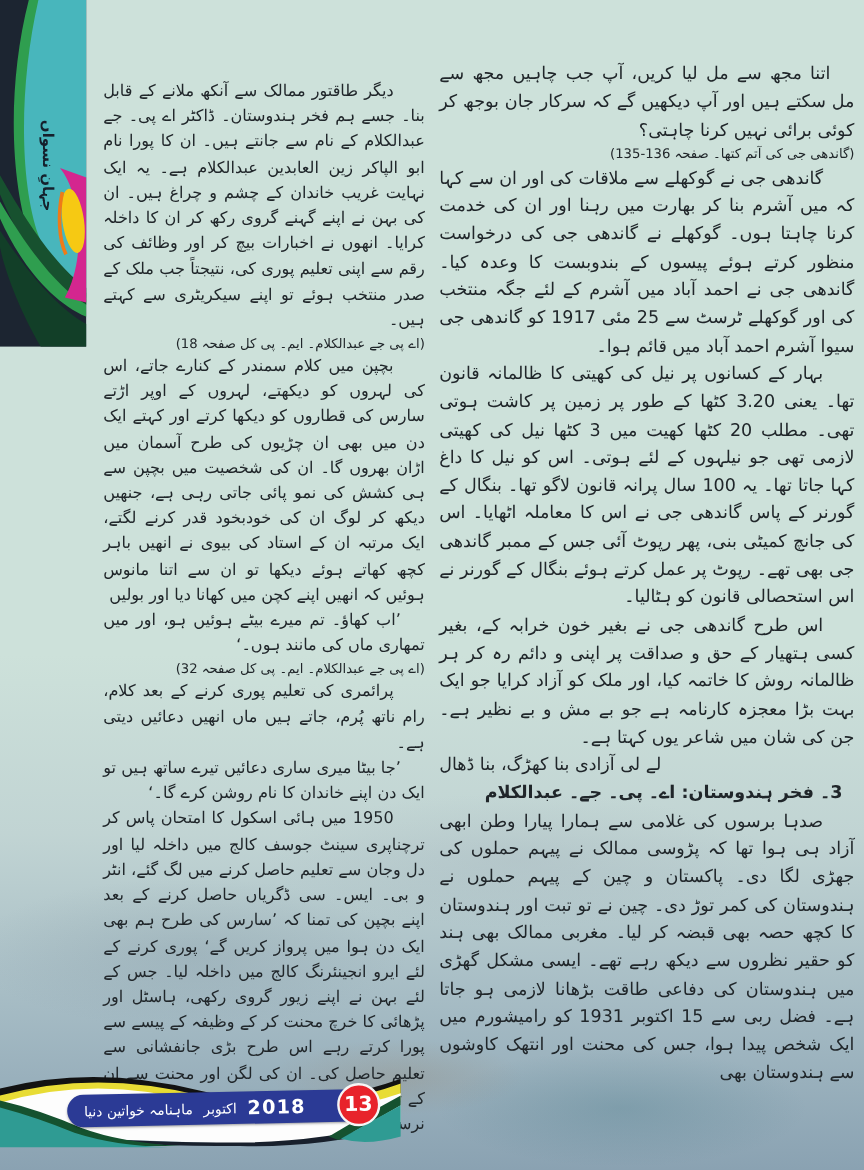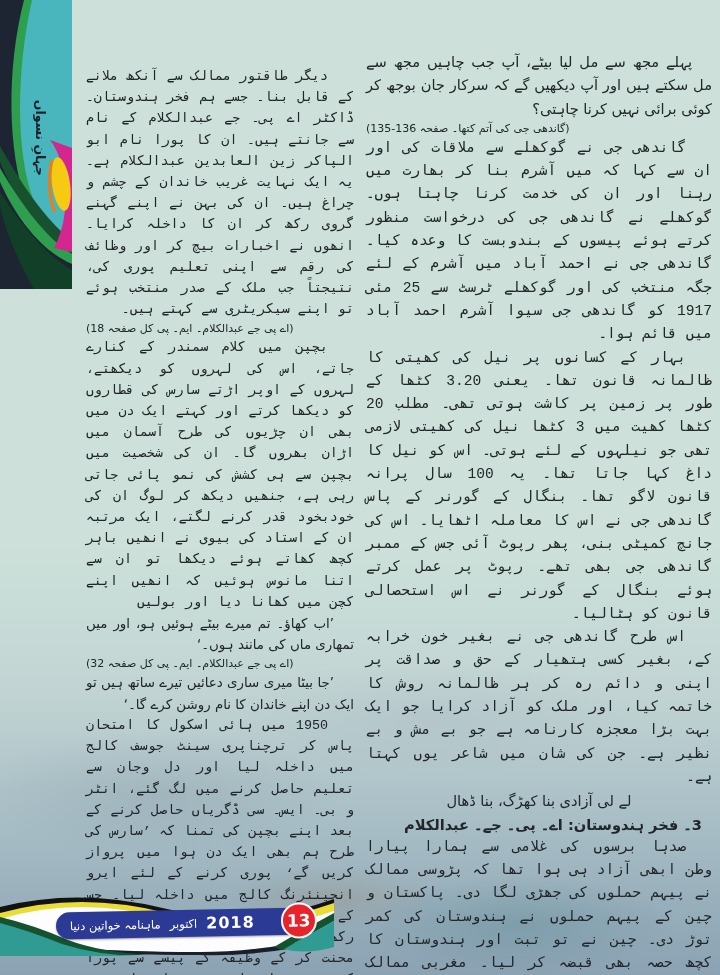--- a/index.html
+++ b/index.html
@@ -29,24 +29,24 @@
   }
   
   .cols{
     position:absolute;top:50px;left:86px;width:626px;
     display:flex;direction:rtl;gap:12px;color:#20262a;
   }
   .col{text-align:justify;}
   .col p{margin:0;}
   .col-right{width:346px;font-size:14.6px;line-height:23.3px;}
   .col-left{width:268px;font-size:13.4px;line-height:21.2px;margin-top:16px;}
-  .para{text-indent:26px;font-family:Liberation Mono, monospace;}
+  .para{text-indent:26px;}
   .quote{margin-right:14px;text-indent:20px;}
-  .cite{font-size:11px;line-height:17px;text-align:left;margin:2px 34px 4px 0;text-indent:0;}
-  .verse{text-align:center;text-indent:0;}
+  .cite{font-size:11px;line-height:17px;text-align:right;margin:2px 34px 4px 0;text-indent:0;}
+  .verse{text-align:left;text-indent:0;}
   .verse-1{margin-right:80px;}
   .verse-2{margin-right:38px;}
   .heading{font-weight:bold;text-indent:10px;}
   
   .banner{position:absolute;left:0;top:895px;width:334px;height:62px;}
   .banner svg{display:block;}
   .pill{
     position:absolute;left:56px;top:15px;height:27px;
     background:#2b3a95;border-radius:14px;
     display:flex;direction:rtl;align-items:center;
@@ -80,36 +80,37 @@
       <path d="M50,140 C68,162 72,216 54,248 L72,252 L72,148 Z" fill="#d4268f"></path>
       <ellipse cx="61" cy="184" rx="9" ry="27" fill="#f6c913" transform="rotate(-8 61 184)"></ellipse>
       <path d="M52,160 C48,178 49,200 55,212" fill="none" stroke="#ef7b17" stroke-width="3"></path>
     </svg>
     <div class="masthead-title">جہانِ نسواں</div>
   </aside>
 
   <main class="cols">
 
     <section class="col col-right">
-      <p class="quote">پہلے مجھ سے مل لیا بیٹے، آپ جب چاہیں مجھ سے مل سکتے ہیں اور آپ دیکھیں گے کہ سرکار جان بوجھ کر کوئی برائی نہیں کرنا چاہتی؟</p>
+      <p class="quote">اتنا مجھ سے مل لیا کریں، آپ جب چاہیں مجھ سے مل سکتے ہیں اور آپ دیکھیں گے کہ سرکار جان بوجھ کر کوئی برائی نہیں کرنا چاہتی؟</p>
       <p class="cite">(گاندھی جی کی آتم کتھا۔ صفحہ 136-135)</p>
       <p class="para">گاندھی جی نے گوکھلے سے ملاقات کی اور ان سے کہا کہ میں آشرم بنا کر بھارت میں رہنا اور ان کی خدمت کرنا چاہتا ہوں۔ گوکھلے نے گاندھی جی کی درخواست منظور کرتے ہوئے پیسوں کے بندوبست کا وعدہ کیا۔ گاندھی جی نے احمد آباد میں آشرم کے لئے جگہ منتخب کی اور گوکھلے ٹرسٹ سے 25 مئی 1917 کو گاندھی جی سیوا آشرم احمد آباد میں قائم ہوا۔</p>
       <p class="para">بہار کے کسانوں پر نیل کی کھیتی کا ظالمانہ قانون تھا۔ یعنی 3.20 کٹھا کے طور پر زمین پر کاشت ہوتی تھی۔ مطلب 20 کٹھا کھیت میں 3 کٹھا نیل کی کھیتی لازمی تھی جو نیلہوں کے لئے ہوتی۔ اس کو نیل کا داغ کہا جاتا تھا۔ یہ 100 سال پرانہ قانون لاگو تھا۔ بنگال کے گورنر کے پاس گاندھی جی نے اس کا معاملہ اٹھایا۔ اس کی جانچ کمیٹی بنی، پھر رپوٹ آئی جس کے ممبر گاندھی جی بھی تھے۔ رپوٹ پر عمل کرتے ہوئے بنگال کے گورنر نے اس استحصالی قانون کو ہٹالیا۔</p>
       <p class="para">اس طرح گاندھی جی نے بغیر خون خرابہ کے، بغیر کسی ہتھیار کے حق و صداقت پر اپنی و دائم رہ کر ہر ظالمانہ روش کا خاتمہ کیا، اور ملک کو آزاد کرایا جو ایک بہت بڑا معجزہ کارنامہ ہے جو بے مش و بے نظیر ہے۔ جن کی شان میں شاعر یوں کہتا ہے۔</p>
       <p class="verse verse-1">لے لی آزادی بنا کھڑگ، بنا ڈھال</p>
       <p class="heading">3۔ فخر ہندوستان: اے۔ پی۔ جے۔ عبدالکلام</p>
       <p class="para">صدہا برسوں کی غلامی سے ہمارا پیارا وطن ابھی آزاد ہی ہوا تھا کہ پڑوسی ممالک نے پیہم حملوں کی جھڑی لگا دی۔ پاکستان و چین کے پیہم حملوں نے ہندوستان کی کمر توڑ دی۔ چین نے تو تبت اور ہندوستان کا کچھ حصہ بھی قبضہ کر لیا۔ مغربی ممالک بھی ہند کو حقیر نظروں سے دیکھ رہے تھے۔ ایسی مشکل گھڑی میں ہندوستان کی دفاعی طاقت بڑھانا لازمی ہو جاتا ہے۔ فضل ربی سے 15 اکتوبر 1931 کو رامیشورم میں ایک شخص پیدا ہوا، جس کی محنت اور انتھک کاوشوں سے ہندوستان بھی</p>
     </section>
 
     <section class="col col-left">
       <p class="para">دیگر طاقتور ممالک سے آنکھ ملانے کے قابل بنا۔ جسے ہم فخر ہندوستان۔ ڈاکٹر اے پی۔ جے عبدالکلام کے نام سے جانتے ہیں۔ ان کا پورا نام ابو الپاکر زین العابدین عبدالکلام ہے۔ یہ ایک نہایت غریب خاندان کے چشم و چراغ ہیں۔ ان کی بہن نے اپنے گہنے گروی رکھ کر ان کا داخلہ کرایا۔ انھوں نے اخبارات بیچ کر اور وظائف کی رقم سے اپنی تعلیم پوری کی، نتیجتاً جب ملک کے صدر منتخب ہوئے تو اپنے سیکریٹری سے کہتے ہیں۔</p>
       <p class="cite">(اے پی جے عبدالکلام۔ ایم۔ پی کل صفحہ 18)</p>
       <p class="para">بچپن میں کلام سمندر کے کنارے جاتے، اس کی لہروں کو دیکھتے، لہروں کے اوپر اڑتے سارس کی قطاروں کو دیکھا کرتے اور کہتے ایک دن میں بھی ان چڑیوں کی طرح آسمان میں اڑان بھروں گا۔ ان کی شخصیت میں بچپن سے ہی کشش کی نمو پائی جاتی رہی ہے، جنھیں دیکھ کر لوگ ان کی خودبخود قدر کرنے لگتے، ایک مرتبہ ان کے استاد کی بیوی نے انھیں باہر کچھ کھاتے ہوئے دیکھا تو ان سے اتنا مانوس ہوئیں کہ انھیں اپنے کچن میں کھانا دیا اور بولیں</p>
       <p class="quote">’اب کھاؤ۔ تم میرے بیٹے ہوئیں ہو، اور میں تمھاری ماں کی مانند ہوں۔‘</p>
       <p class="cite">(اے پی جے عبدالکلام۔ ایم۔ پی کل صفحہ 32)</p>
+      <p class="para">پرائمری کی تعلیم پوری کرنے کے بعد کلام، رام ناتھ پُرم، جاتے ہیں ماں انھیں دعائیں دیتی ہے۔</p>
       <p class="quote">’جا بیٹا میری ساری دعائیں تیرے ساتھ ہیں تو ایک دن اپنے خاندان کا نام روشن کرے گا۔‘</p>
       <p class="para">1950 میں ہائی اسکول کا امتحان پاس کر ترچناپری سینٹ جوسف کالج میں داخلہ لیا اور دل وجان سے تعلیم حاصل کرنے میں لگ گئے، انٹر و بی۔ ایس۔ سی ڈگریاں حاصل کرنے کے بعد اپنے بچپن کی تمنا کہ ’سارس کی طرح ہم بھی ایک دن ہوا میں پرواز کریں گے‘ پوری کرنے کے لئے ایرو انجینئرنگ کالج میں داخلہ لیا۔ جس کے لئے بہن نے اپنے زیور گروی رکھی، ہاسٹل اور پڑھائی کا خرچ محنت کر کے وظیفہ کے پیسے سے پورا کرتے رہے اس طرح بڑی جانفشانی سے تعلیم حاصل کی۔ ان کی لگن اور محنت سے ان کے تمام اساتذہ خوش رہتے تھے۔ میٹھ کے استاد، نرسنگ راؤ، کا کہنا تھا۔</p>
 
     </section>
 
   </main>
 
   <footer class="banner">
     <svg width="334" height="62" viewBox="0 0 334 62">
       <path d="M0,12 Q80,-8 167,14 Q250,34 334,4 L334,16 Q250,44 167,24 Q80,2 0,24 Z" fill="#121212"></path>

